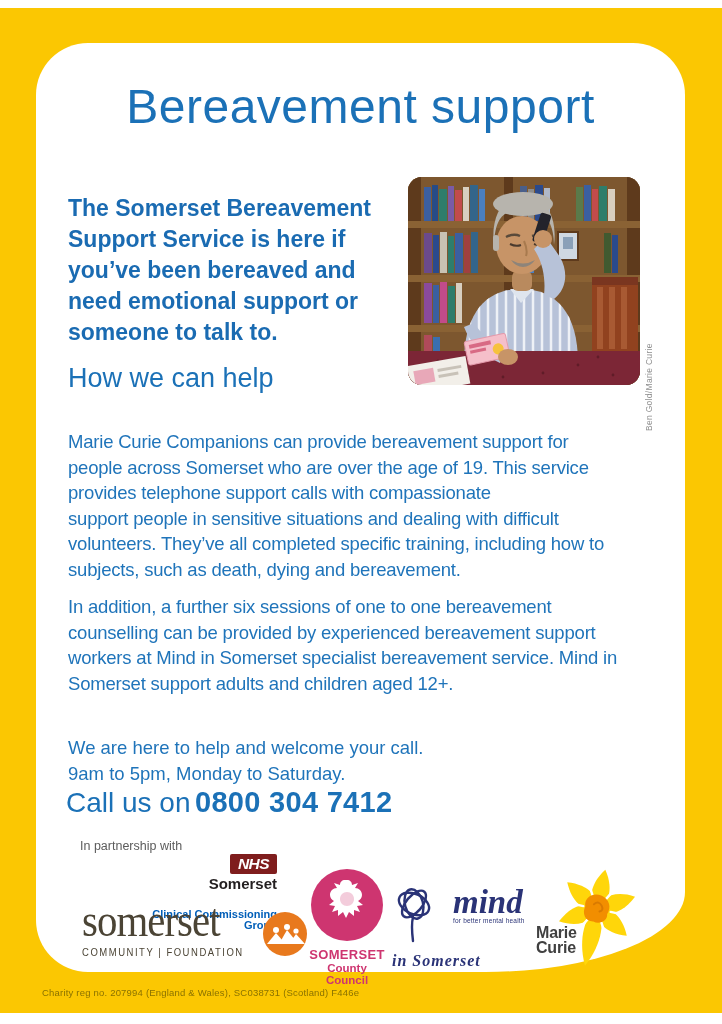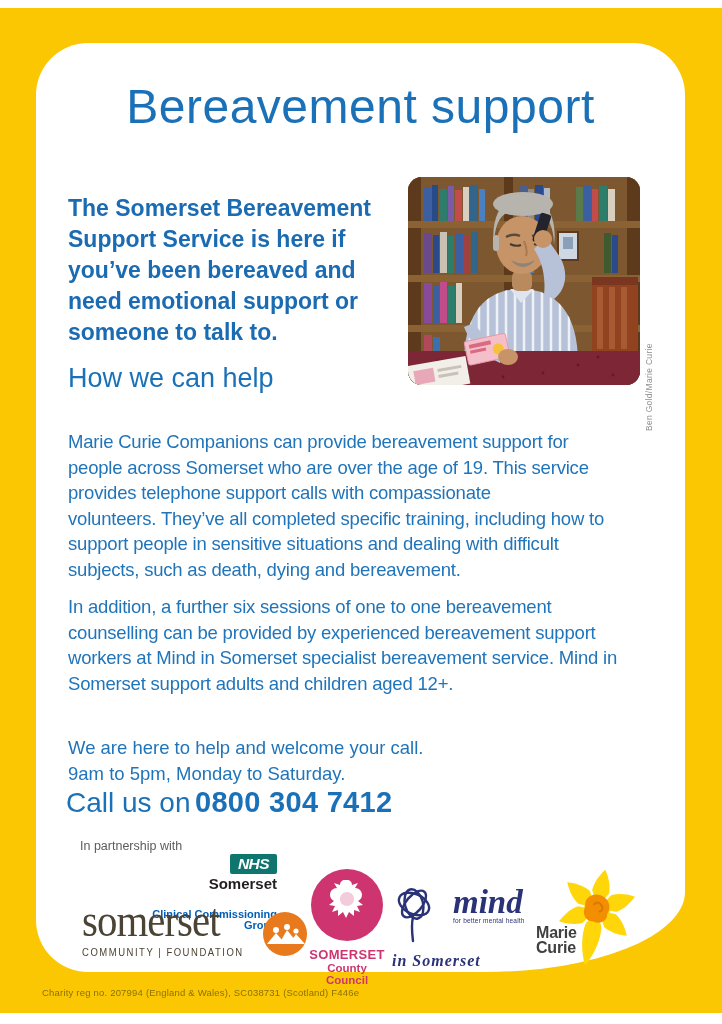--- a/index.html
+++ b/index.html
@@ -33,21 +33,21 @@
                 line-height:25.5px;white-space:nowrap;}
 
   .call{position:absolute;left:30px;top:743px;color:#1B71B7;white-space:nowrap;}
   .call .prefix{font-size:28px;font-weight:400;}
   .call .number{font-size:29px;font-weight:700;letter-spacing:.3px;}
 
   .partnership{position:absolute;left:44px;top:796px;color:#5C5C5C;font-size:12.5px;}
 
   
   .nhs-logo{position:absolute;left:105px;top:811px;width:136px;text-align:right;line-height:1;}
-  .nhs-box{display:inline-block;width:47px;height:20px;background:#0f766e;border-radius:2px;
+  .nhs-box{display:inline-block;width:47px;height:20px;background:#7f1d1d;border-radius:2px;
            color:#fff;font-size:15.5px;font-weight:700;font-style:italic;text-align:center;
            line-height:20px;letter-spacing:-.5px;}
   .nhs-region{margin-top:2px;font-size:15px;font-weight:700;color:#231F20;}
   .nhs-org{margin-top:18px;font-size:11px;font-weight:700;color:#005EB8;}
 
   
   .scf-logo{position:absolute;left:46px;top:864px;display:flex;align-items:flex-end;}
   .scf-text{color:#4B4435;transform:scale(.95,1.08);transform-origin:left bottom;}
   .scf-word{font-family:"Liberation Serif",serif;font-size:43px;line-height:34px;letter-spacing:-1px;}
   .scf-tag{font-size:10px;letter-spacing:1.6px;margin-top:6px;}
@@ -229,22 +229,22 @@
       </svg>
     </div>
     <div class="credit">Ben Gold/Marie Curie</div>
 
     <h2 class="how">How we can help</h2>
 
     <div class="para para-1">
       <div>Marie Curie Companions can provide bereavement support for</div>
       <div>people across Somerset who are over the age of 19. This service</div>
       <div>provides telephone support calls with compassionate</div>
+      <div>support people in sensitive situations and dealing with difficult</div>
       <div>volunteers. They’ve all completed specific training, including how to</div>
-      <div>support people in sensitive situations and dealing with difficult</div>
       <div>subjects, such as death, dying and bereavement.</div>
     </div>
 
     <div class="para para-2">
       <div>In addition, a further six sessions of one to one bereavement</div>
       <div>counselling can be provided by experienced bereavement support</div>
       <div>workers at Mind in Somerset specialist bereavement service. Mind in</div>
       <div>Somerset support adults and children aged 12+.</div>
     </div>
 

